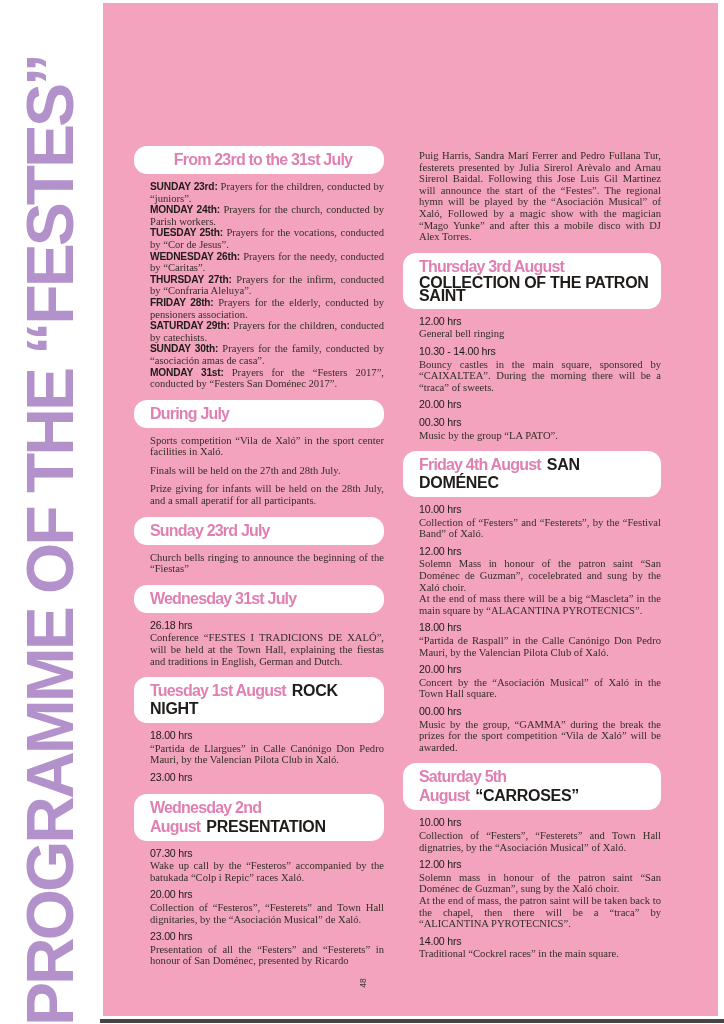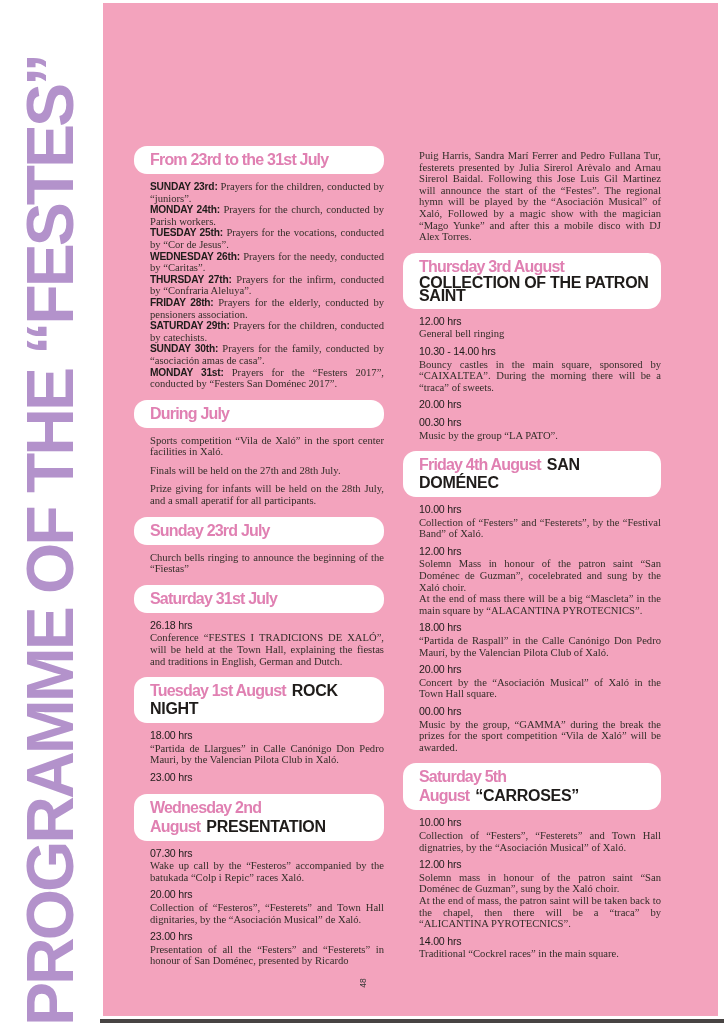--- a/index.html
+++ b/index.html
@@ -9,21 +9,21 @@
   .bottom-edge{position:absolute;left:100px;bottom:1px;width:624px;height:4px;background:#474443;}
   .side-title{position:absolute;left:12px;top:1026px;transform:rotate(-90deg);transform-origin:0 0;
         width:1060px;white-space:nowrap;font-family:"Liberation Sans",sans-serif;font-weight:bold;
         font-size:66px;letter-spacing:-3px;color:#b392cb;}
   .page-number{position:absolute;left:358px;top:978px;transform:rotate(-90deg);
         font-family:"Liberation Sans",sans-serif;font-size:8.5px;color:#3a3a3a;}
   .col{position:absolute;color:#332e29;}
   .col-left{left:134px;top:146px;width:250px;}
   .col-right{left:403px;top:150px;width:258px;}
   .section-header{background:#ffffff;border-radius:13px;padding:4px 8px 5px 16px;margin:10px 0 7px 0;}
-  .col .section-header:first-child{margin-top:0;}
+  .col .section-header:first-child{margin-top:0;text-align:center;}
   .section-title{font-family:"Liberation Sans",sans-serif;font-weight:bold;font-size:16px;
         letter-spacing:-0.8px;color:#e080b2;line-height:19px;}
   .section-subtitle{font-family:"Liberation Sans",sans-serif;font-weight:bold;font-size:16px;
         letter-spacing:-0.3px;color:#1f1c1a;}
   .section-subtitle.inline{margin-left:6px;}
   .section-subtitle.blockline{display:block;line-height:13px;padding-bottom:2px;}
   .blocks{margin-left:16px;font-size:10.6px;line-height:11.6px;text-align:justify;}
   .p{margin:0 0 7px 0;}
   .p.entry{margin:0;}
   .day{font-family:"Liberation Sans",sans-serif;font-weight:bold;font-size:10.2px;letter-spacing:-0.2px;color:#1f1c1a;}
@@ -54,21 +54,21 @@
       <div class="section-header"><span class="section-title">During July</span></div>
       <div class="blocks">
         <p class="p">Sports competition “Vila de Xaló” in the sport center facilities in Xaló.</p>
         <p class="p">Finals will be held on the 27th and 28th July.</p>
         <p class="p">Prize giving for infants will be held on the 28th July, and a small aperatif for all participants.</p>
       </div>
       <div class="section-header"><span class="section-title">Sunday 23rd July</span></div>
       <div class="blocks">
         <p class="p">Church bells ringing to announce the beginning of the “Fiestas”</p>
       </div>
-      <div class="section-header"><span class="section-title">Saturday 31st July</span></div>
+      <div class="section-header"><span class="section-title">Wednesday 31st July</span></div>
       <div class="blocks">
         <div class="time-block">
           <div class="time-label">26.18 hrs</div>
           <div class="tline">Conference “FESTES I TRADICIONS DE XALÓ”, will be held at the Town Hall, explaining the fiestas and traditions in English, German and Dutch.</div>
         </div>
       </div>
       <div class="section-header"><span class="section-title">Tuesday 1st August</span><span class="section-subtitle inline">ROCK NIGHT</span></div>
       <div class="blocks">
         <div class="time-block">
           <div class="time-label">18.00 hrs</div>

